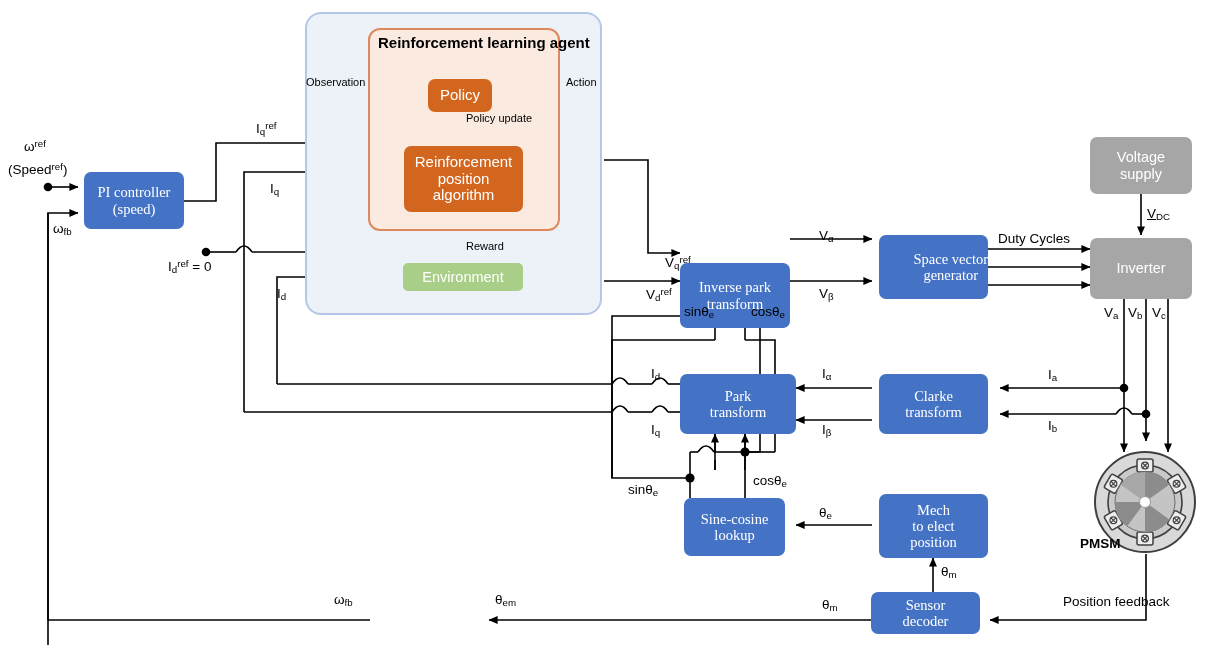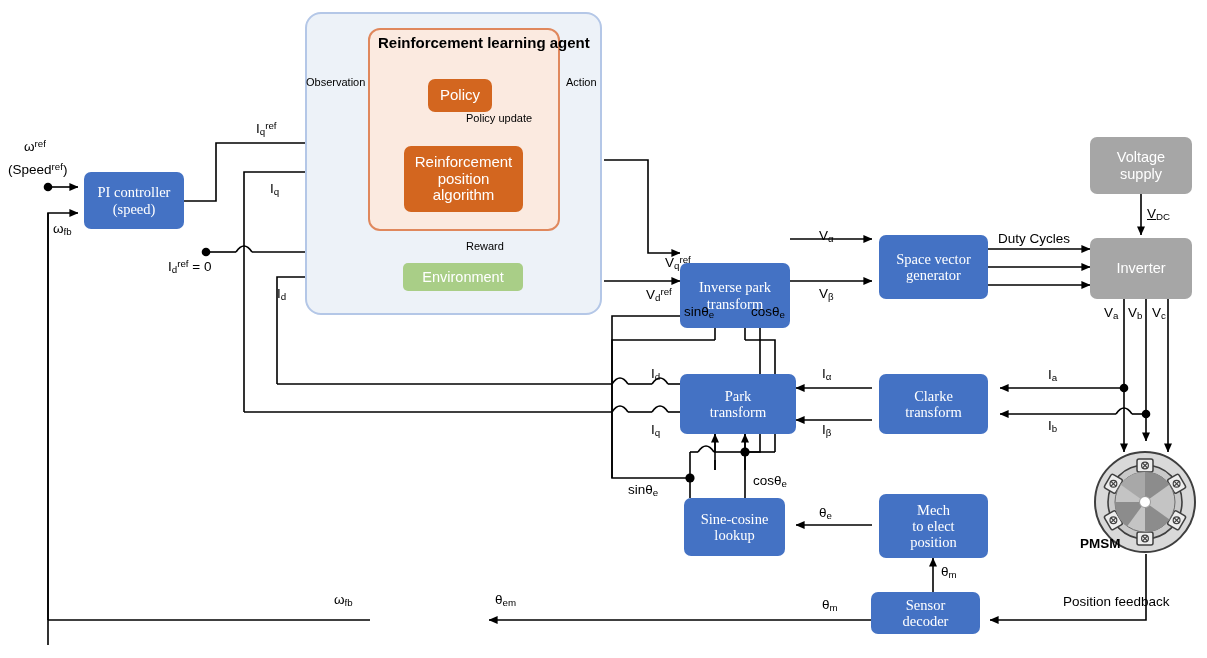--- a/index.html
+++ b/index.html
@@ -193,21 +193,21 @@
     <span>Environment</span>
   </div>
 
   <div class="blk blue" style="left:680px;top:228px;width:110px;height:65px;margin-top:35px;">
     <div>
       <span>Inverse park</span>
       <span>transform</span>
     </div>
   </div>
 
-  <div class="blk blue" style="left:879px;top:235px;width:109px;height:64px;">
+  <div class="blk blue" style="left:879px;top:235px;width:109px;height:64px;justify-content:flex-end;">
     <div>
       <span>Space vector</span>
       <span>generator</span>
     </div>
   </div>
 
   <div class="blk gray" style="left:1090px;top:137px;width:102px;height:57px;">
     <div>
       <span>Voltage</span>
       <span>supply</span>

